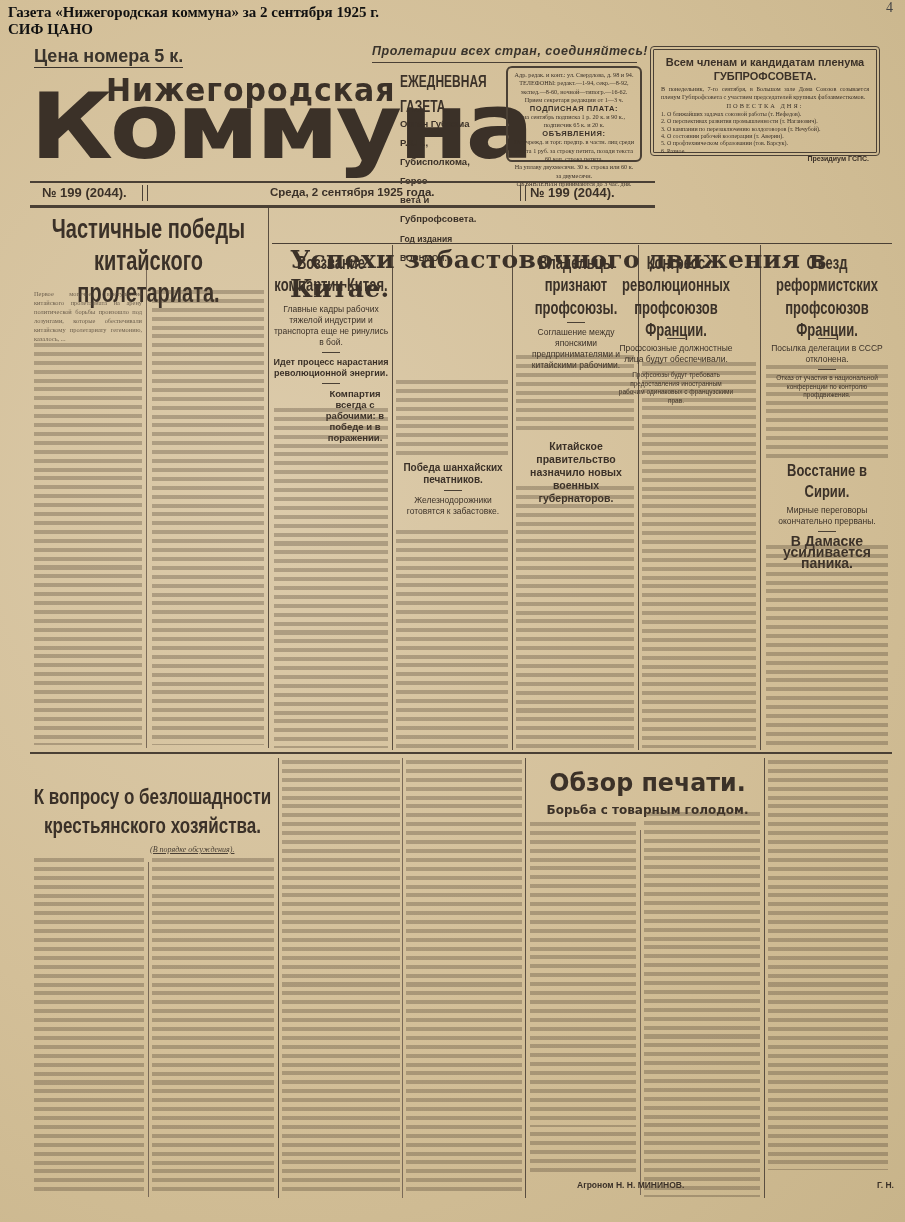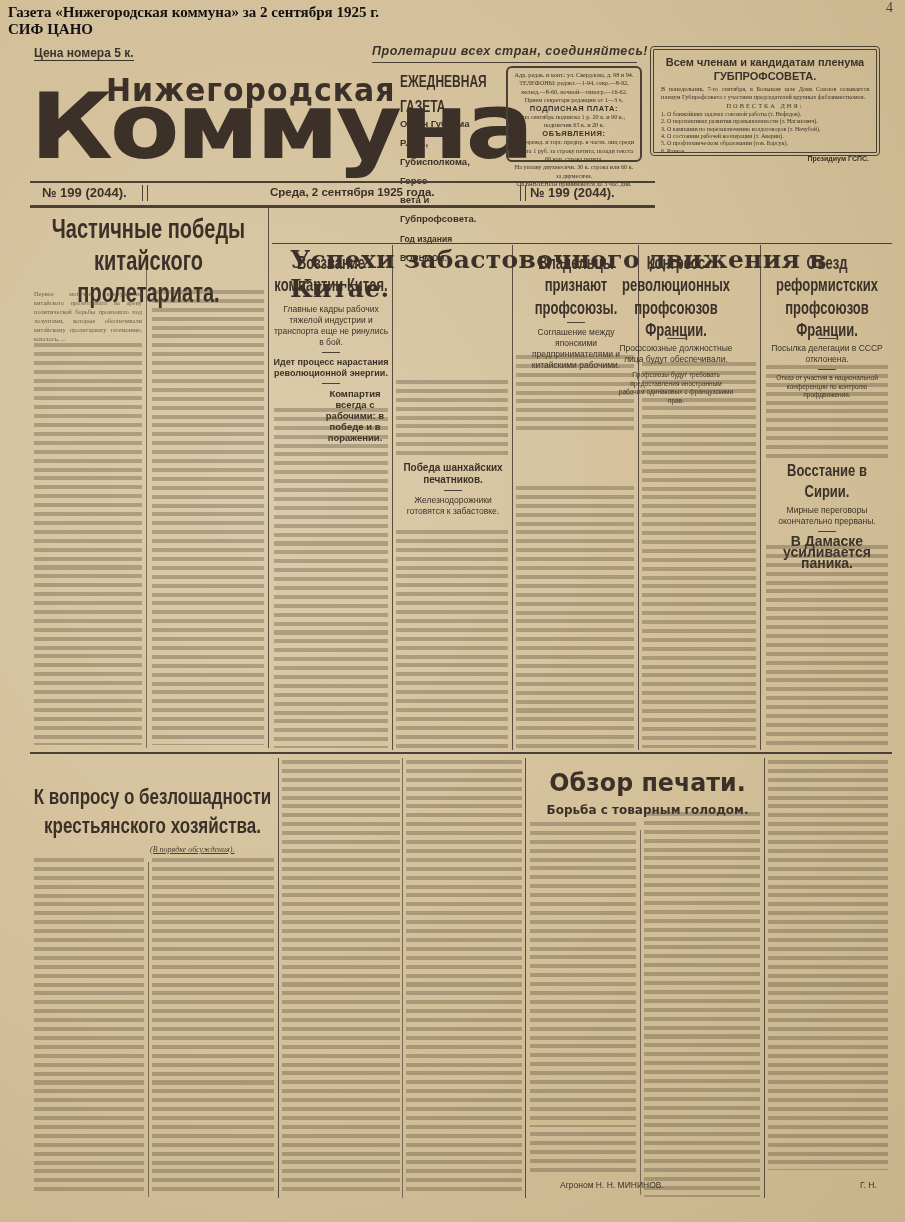--- a/index.html
+++ b/index.html
@@ -1,20 +1,20 @@
 <!DOCTYPE html>
 <html><head>
 <meta charset="utf-8">
 <style>
   html,body{margin:0;padding:0;}
   body{width:905px;height:1222px;overflow:hidden;background:#d9c7a1;font-family:"DejaVu Serif",serif;color:#3a3128;position:relative;}
   .page{position:absolute;left:0;top:0;width:905px;height:1222px;background:
      radial-gradient(ellipse at 30% 40%, #dccbab 0%, #d3bf98 55%, #c8b48a 100%);}
   .caption{position:absolute;left:8px;top:4px;font-family:"Liberation Serif",serif;font-weight:bold;font-size:15px;line-height:17px;color:#111;}
-  .price{position:absolute;left:34px;top:46px;font-family:"Liberation Sans",sans-serif;font-weight:bold;font-size:12px;color:#3a342c;border-bottom:1.5px solid #3a342c;}
+  .price{position:absolute;left:34px;top:46px;font-family:"Liberation Sans",sans-serif;font-weight:bold;font-size:18px;color:#3a342c;border-bottom:1.5px solid #3a342c;}
   .motto{position:absolute;left:372px;top:44px;font-family:"Liberation Sans",sans-serif;font-style:italic;font-weight:bold;font-size:12.5px;color:#3a342c;letter-spacing:.5px;}
   .motto-rule{position:absolute;left:372px;top:62px;width:265px;border-top:1.5px solid #4a4035;}
   .mast-small{position:absolute;left:106px;top:72px;font-family:"DejaVu Sans",sans-serif;font-weight:bold;font-size:30px;color:#3b3128;letter-spacing:1px;transform:scaleY(1.05);}
   .mast-big{position:absolute;left:30px;top:82px;font-family:"DejaVu Sans",sans-serif;font-weight:900;font-size:90px;line-height:90px;color:#3b3128;letter-spacing:-3px;transform:scaleX(1.13);transform-origin:left;}
   .mast-info{position:absolute;left:400px;top:76px;width:100px;font-family:"Liberation Sans",sans-serif;color:#3b3128;font-weight:bold;line-height:19px;}
   .mast-info .daily{font-size:12px;transform:scaleY(1.3);display:block;}
   .mast-info .org{font-size:9.5px;display:block;}
   .mast-info .year{font-size:8.5px;display:block;margin-top:2px;}
   .infobox{position:absolute;left:506px;top:66px;width:136px;height:96px;border:2px solid #4a4035;border-radius:6px;padding:3px 4px;font-family:"Liberation Serif",serif;font-size:6.2px;line-height:8.4px;text-align:center;color:#3b3128;box-sizing:border-box;}
   .infobox b{font-family:"Liberation Sans",sans-serif;font-size:7.5px;letter-spacing:.6px;}
@@ -34,21 +34,21 @@
   .lead-head{position:absolute;left:36px;top:212px;width:225px;text-align:center;font-family:"Liberation Sans",sans-serif;font-weight:bold;font-size:20px;line-height:24px;color:#3b3128;transform:scaleY(1.35);transform-origin:top;}
   .sub-head{position:absolute;text-align:center;font-family:"Liberation Sans",sans-serif;font-weight:bold;color:#3b3128;}
   .col-head{font-size:13px;line-height:16px;transform:scaleY(1.4);transform-origin:top;}
   .deck{font-size:8.5px;line-height:11px;font-weight:normal;}
   .txt{position:absolute;font-family:"Liberation Serif",serif;font-size:6.4px;line-height:8.9px;color:#5a4d3e;text-align:justify;overflow:hidden;opacity:.85;}
   .txt .fill{display:block;height:100%;background:repeating-linear-gradient(to bottom, rgba(80,66,50,.38) 0px, rgba(80,66,50,.38) 4px, transparent 4px, transparent 8.9px);}
   .dash{display:block;margin:4px auto;width:18px;border-top:1.5px solid #4a4035;}
   .obzor{position:absolute;left:535px;top:768px;width:225px;text-align:center;font-family:"DejaVu Sans",sans-serif;font-weight:bold;color:#3b3128;}
   .obzor .h{font-size:25px;transform:scaleX(.95);}
   .obzor .s{font-size:12px;margin-top:6px;}
-  .sig-text{position:absolute;font-family:"Liberation Sans",sans-serif;font-size:8.5px;font-weight:normal;color:#3b3128;}
+  .sig-text{position:absolute;font-family:"Liberation Sans",sans-serif;font-size:8.5px;font-weight:bold;color:#3b3128;margin-left:17px;}
   .pagemark{position:absolute;right:12px;top:0px;font-family:"Liberation Serif",serif;font-size:14px;color:#444;}
 </style>
 </head>
 <body>
 
 <div class="page">
 
   <div class="caption">
     <div>Газета «Нижегородская коммуна» за 2 сентября 1925 г.</div>
     <div>СИФ ЦАНО</div>
@@ -155,20 +155,23 @@
     </div>
 
   <div class="sub-head" style="left:516px;top:252px;width:120px;">
     <div class="col-head">Владельцы признают профсоюзы.</div>
     <span class="dash" style="margin-top:22px;"></span>
     <div class="deck">Соглашение между японскими предпринимателями и китайскими рабочими.</div>
   </div>
   <div class="txt" style="left:516px;top:355px;width:118px;height:75px;">
       <span class="fill"></span>
     </div>
+  <div class="sub-head" style="left:516px;top:440px;width:120px;font-size:10.5px;line-height:13px;">
+    <div>Китайское правительство назначило новых военных губернаторов.</div>
+  </div>
   <div class="txt" style="left:516px;top:486px;width:118px;height:262px;">
       <span class="fill"></span>
     </div>
 
   <div class="sub-head" style="left:618px;top:252px;width:116px;">
     <div class="col-head">Конгресс революционных профсоюзов Франции.</div>
     <span class="dash" style="margin-top:22px;"></span>
     <div class="deck">Профсоюзные должностные лица будут обеспечивали.</div>
     <div class="deck" style="font-size:6.5px;line-height:8.5px;margin-top:6px;">Профсоюзы будут требовать предоставления иностранным рабочим одинаковых с французскими прав.</div>
   </div>

